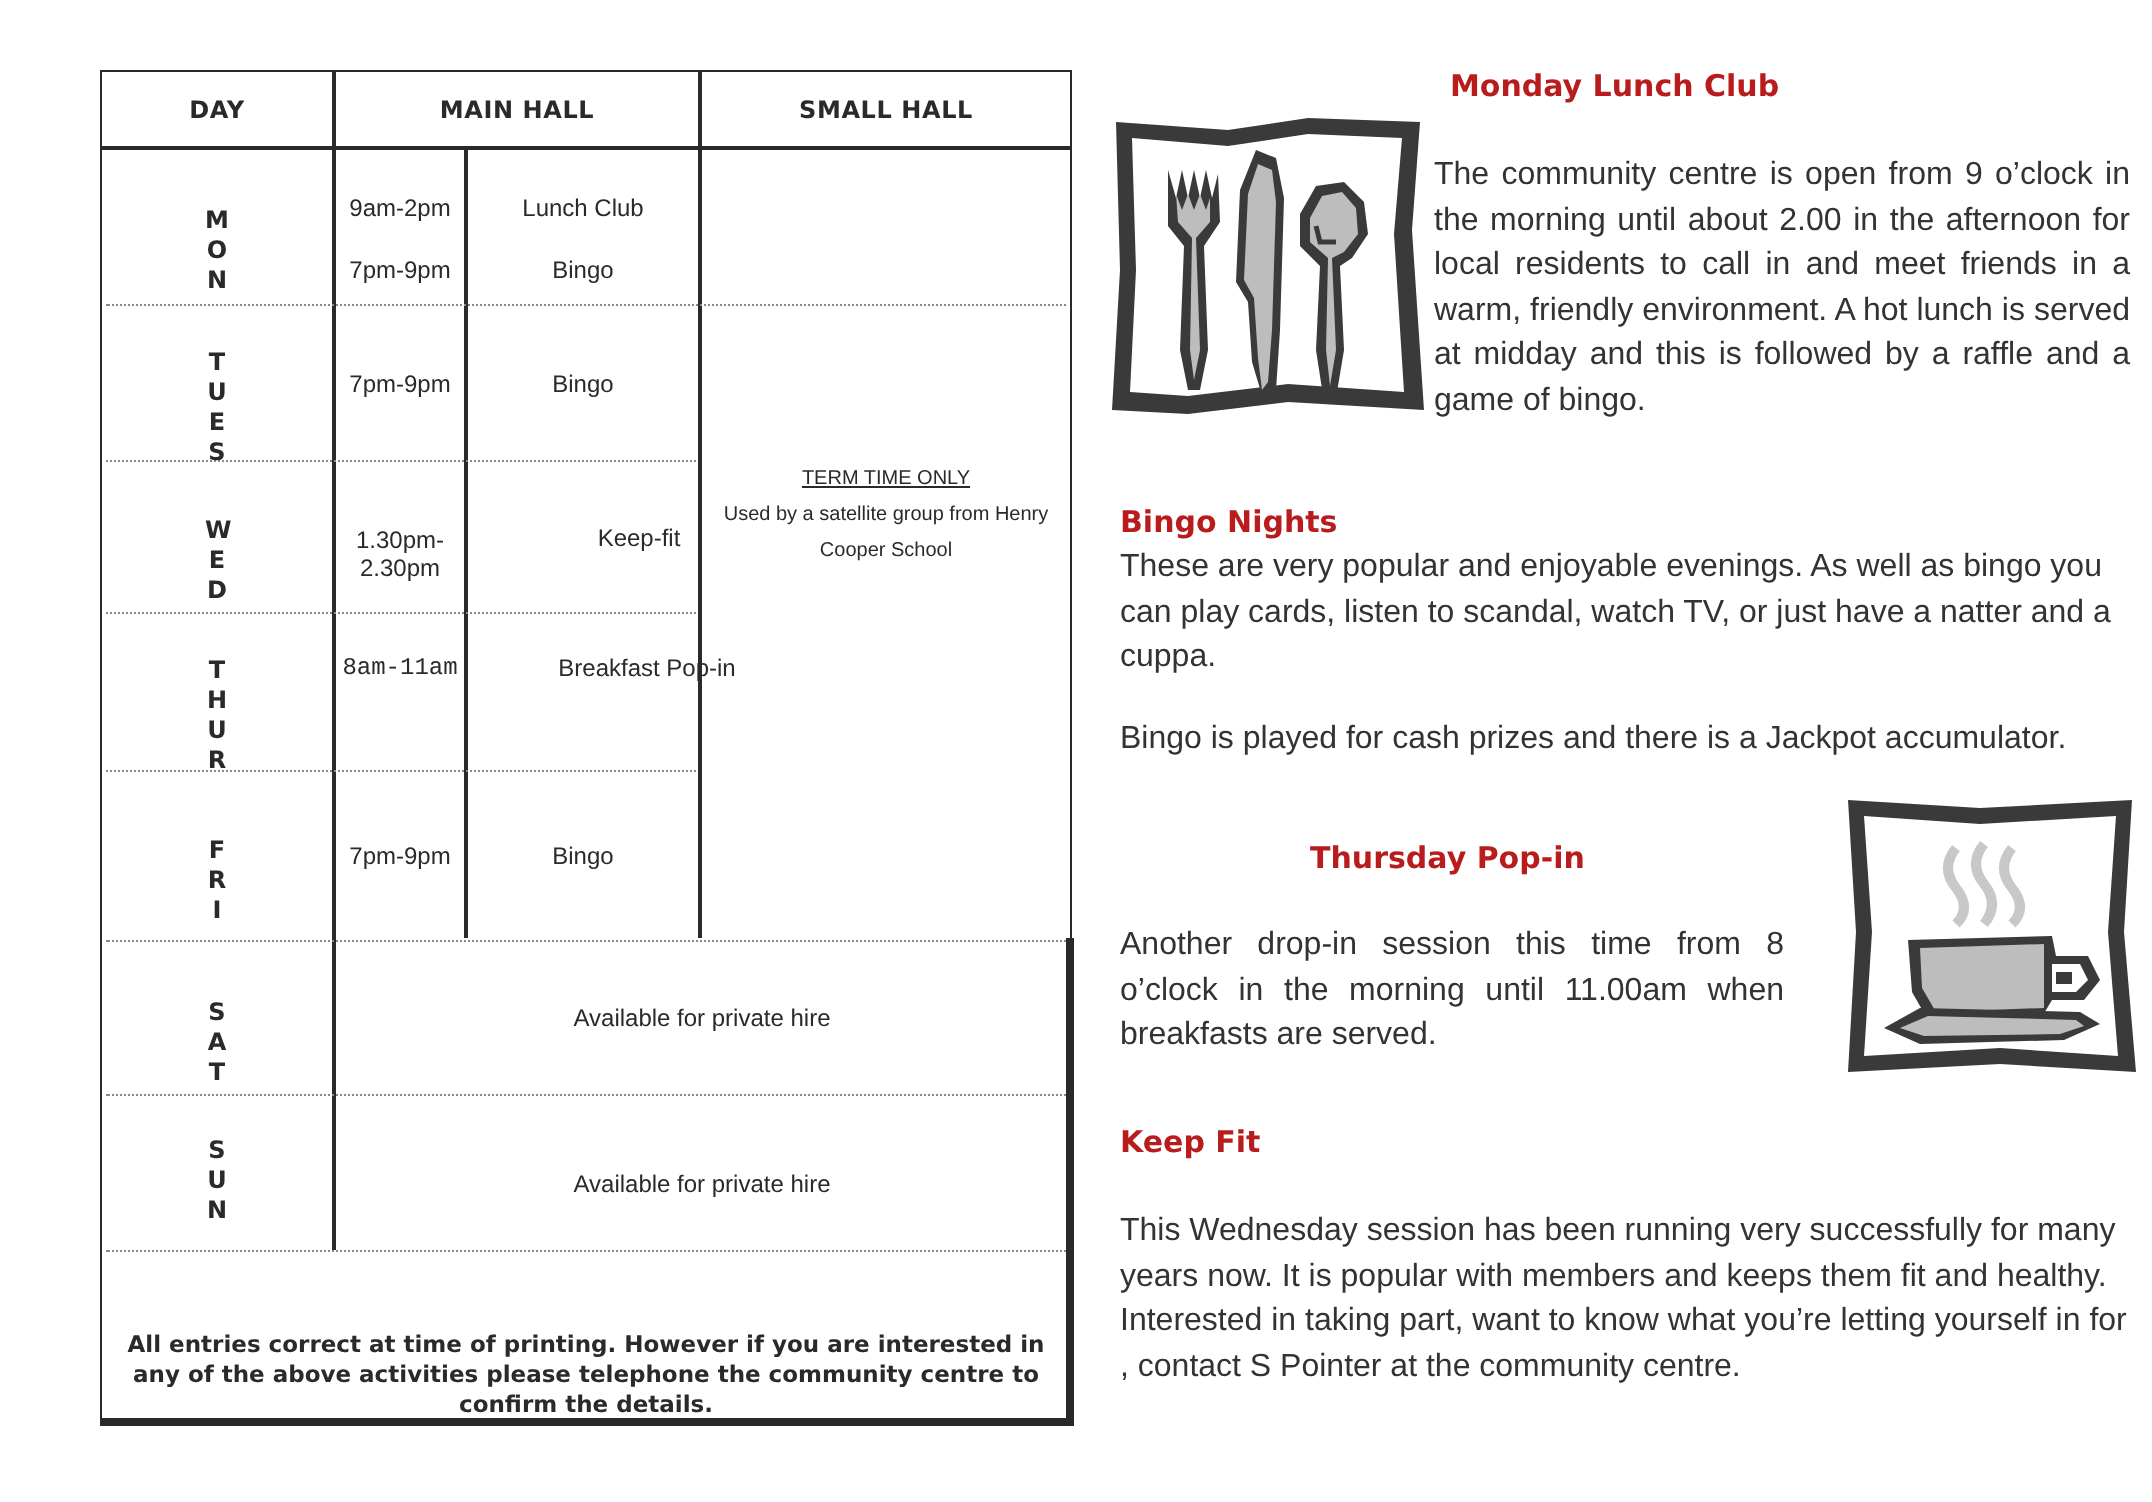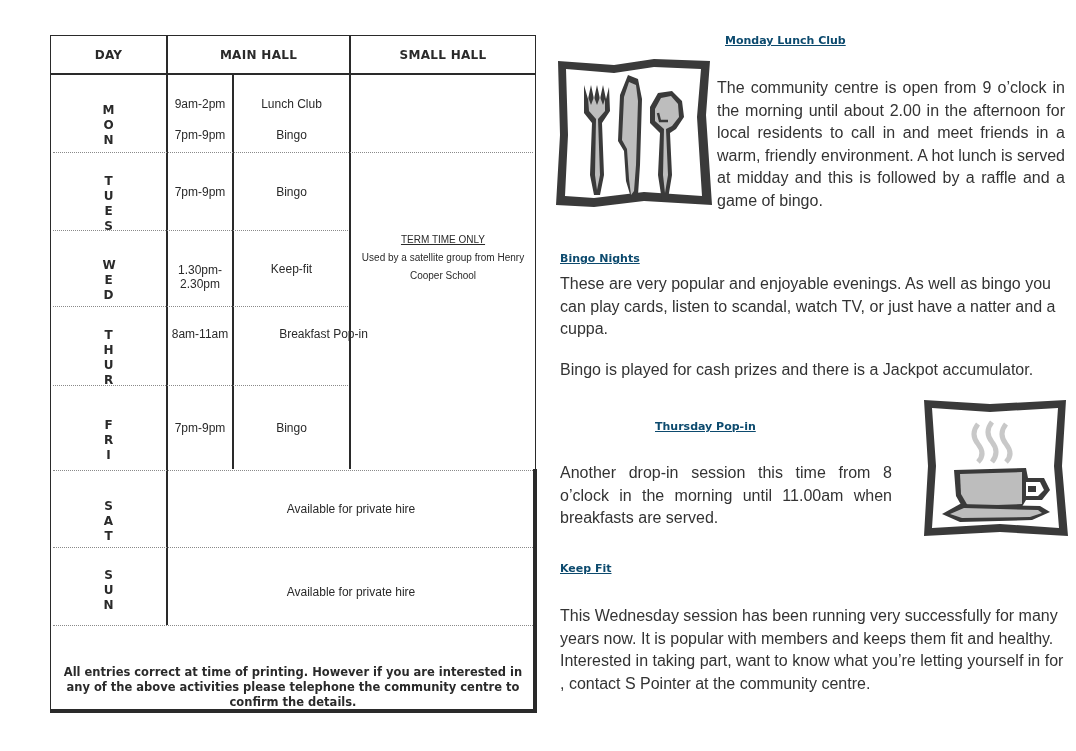--- a/index.html
+++ b/index.html
@@ -44,23 +44,22 @@
       font-family: "Liberation Sans", sans-serif; font-size: 10px; line-height: 18px; color: #2a2a2a;
     }
     .small-hall-note .u { text-decoration: underline; display: block; }
     .footer-note {
       position: absolute; left: 4px; right: 4px; top: 624px; height: 50px;
       display: flex; align-items: flex-end; justify-content: center; text-align: center;
       font-weight: bold; font-size: 11.5px; line-height: 15px; color: #2a2a2a; padding-bottom: 18px;
     }
     
     .heading {
-      position: absolute; font-weight: bold; font-size: 11px; color: #0c4a6e;
+      position: absolute; font-weight: bold; font-size: 15px; color: #b91c1c;
       font-family: "DejaVu Sans", sans-serif;
-      text-decoration: underline;
     }
     .para {
       position: absolute; font-family: "Liberation Sans", sans-serif; font-size: 16px; line-height: 22.5px;
       color: #333;
     }
     .justify { text-align: justify; }
     .pic { position: absolute; }
   </style>
 </head>
 <body>
@@ -98,26 +97,26 @@
   <div class="cell" style="left:117px;width:64px;top:117px;height:77px;">7pm-9pm</div>
   <div class="cell" style="left:183px;width:115px;top:117px;height:77px;">Bingo</div>
 
   <div class="daycell" style="top:195px;height:75px;">
     <div class="dayletters">WED</div>
   </div>
   <div class="cell" style="left:117px;width:64px;top:225px;height:32px;flex-direction:column;">
     <span>1.30pm-</span>
     <span>2.30pm</span>
   </div>
-  <div class="cell" style="left:183px;width:115px;top:195px;height:75px;">Keep-fit</div>
+  <div class="cell" style="left:183px;width:115px;top:195px;height:75px;padding-left:28px;">Keep-fit</div>
 
   <div class="daycell" style="top:271px;height:78px;">
     <div class="dayletters">THUR</div>
   </div>
-  <div class="cell" style="left:117px;width:64px;top:288px;height:20px;">8am-11am</div>
+  <div class="cell" style="left:117px;width:64px;top:288px;height:20px;font-family:Liberation Mono, monospace;">8am-11am</div>
   <div class="cell" style="left:183px;width:115px;top:288px;height:20px;margin-left:32px;">Breakfast Pop-in</div>
 
   <div class="daycell" style="top:350px;height:84px;">
     <div class="dayletters">FRI</div>
   </div>
   <div class="cell" style="left:117px;width:64px;top:350px;height:84px;">7pm-9pm</div>
   <div class="cell" style="left:183px;width:115px;top:350px;height:84px;">Bingo</div>
 
   <div class="small-hall-note">
     <span class="u">TERM TIME ONLY</span>

